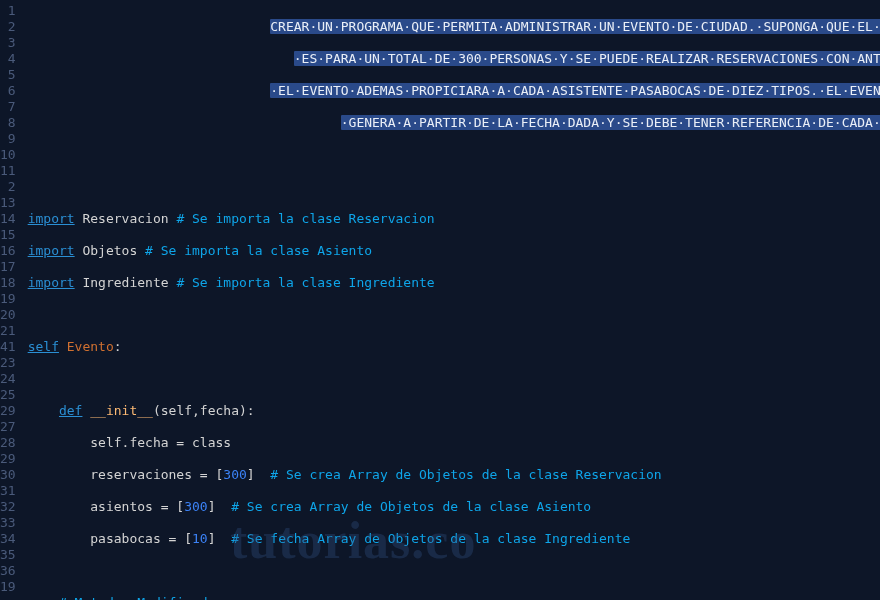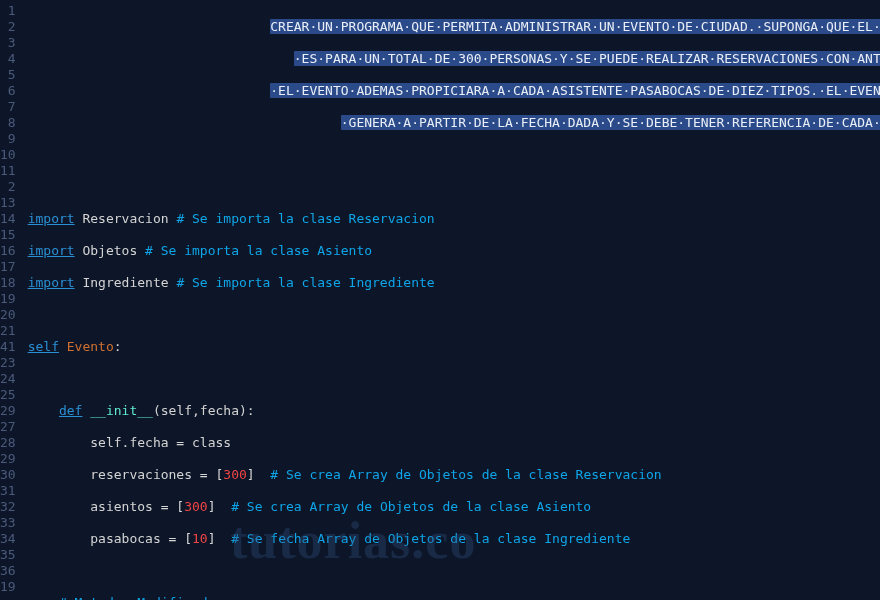--- a/index.html
+++ b/index.html
@@ -33,23 +33,23 @@
     line-height: 16px;
     white-space: pre;
   }
   .line { height: 16px; display: block; }
   .sel {
     background: #2a4a8a;
     color: #eaeff7;
     border-radius: 1px;
   }
   .kw { color: #2a8fd4; text-decoration: underline; }
-  .fn { color: #5eead4; }
+  .fn { color: #fdba74; }
   .cls { color: #d07030; }
-  .num { color: #ef4444; }
+  .num { color: #3b82f6; }
   .cmt { color: #0ea5e9; }
   .id { color: #d4d4d4; }
   .op { color: #d4d4d4; }
   .watermark {
     position: absolute;
     bottom: 30px;
     left: 230px;
     font-size: 52px;
     font-weight: bold;
     color: rgba(50, 80, 130, 0.35);

